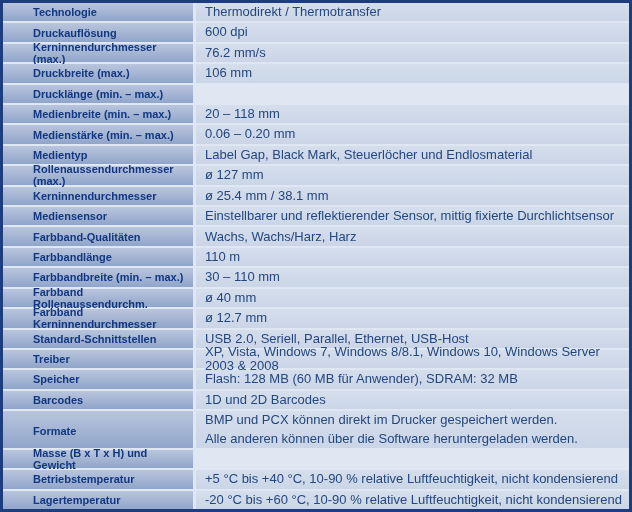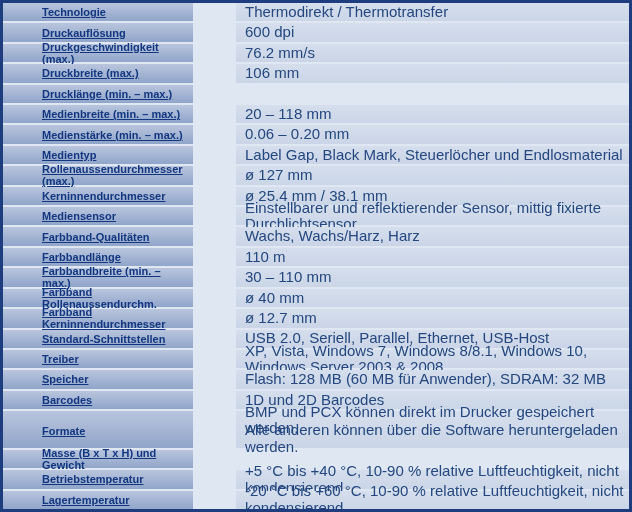--- a/index.html
+++ b/index.html
@@ -9,32 +9,32 @@
     border:3px solid #1e3d7e;
     display:flex;flex-direction:column;row-gap:2px;
     background:#dfe7f2;
     overflow:hidden;
   }
   .spec-row{display:flex;flex:1 1 0;min-height:0;}
   .spec-row.double{flex:2 2 0;}
   .cell-label{
     flex:0 0 190px;width:190px;box-sizing:border-box;
     display:flex;align-items:center;
-    padding-left:39px;padding-right:4px;
+    padding-left:30px;padding-right:4px;
     background:linear-gradient(180deg,#b9c5dd 0%,#90a5ca 100%);
-    color:#123780;font-weight:bold;font-size:11px;line-height:1.1;text-decoration:underline;
+    color:#123780;font-weight:bold;font-size:11px;line-height:1.1;
   }
   .spec-row.double .cell-label{align-items:center;padding-top:4px;}
   .col-divider{flex:0 0 3px;background:#dfe7f2;}
   .cell-value{
     flex:1 1 auto;box-sizing:border-box;min-width:0;
     display:flex;flex-direction:column;justify-content:center;
     padding-left:9px;padding-right:4px;
     background:linear-gradient(180deg,#d5deec 0%,#cad5e7 100%);
-    color:#24477f;font-size:15px;line-height:1.1;margin-left:40px;
+    color:#24477f;font-size:13px;line-height:1.1;
   }
   .cell-value .value-line{flex:1 1 0;display:flex;align-items:center;min-height:0;}
 </style>
 </head>
 <body>
 
 <div class="spec-table" id="spec-table">
   <div class="spec-row">
     <div class="cell-label">
       <span>Technologie</span>
@@ -50,21 +50,21 @@
       <span>Druckauflösung</span>
     </div>
     <div class="col-divider"></div>
     <div class="cell-value">
         <div class="value-line">600 dpi</div>
       </div>
   </div>
 
   <div class="spec-row">
     <div class="cell-label">
-      <span>Druckgeschwindigkeit (max.)</span>
+      <span>Kerninnendurchmesser (max.)</span>
     </div>
     <div class="col-divider"></div>
     <div class="cell-value">
         <div class="value-line">76.2 mm/s</div>
       </div>
   </div>
 
   <div class="spec-row">
     <div class="cell-label">
       <span>Druckbreite (max.)</span>

